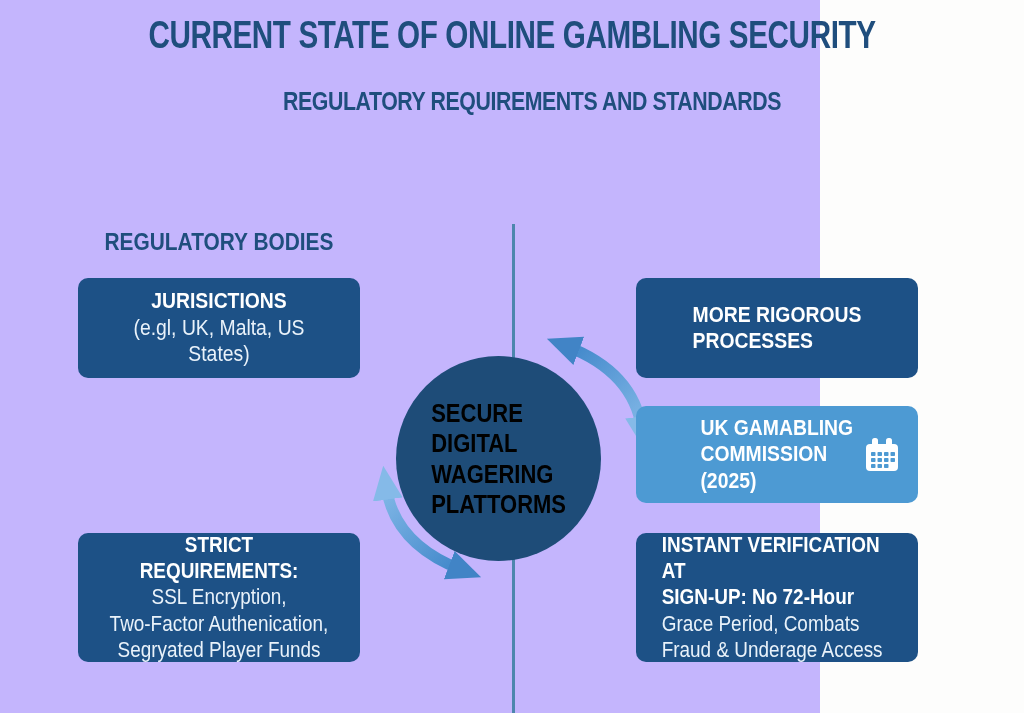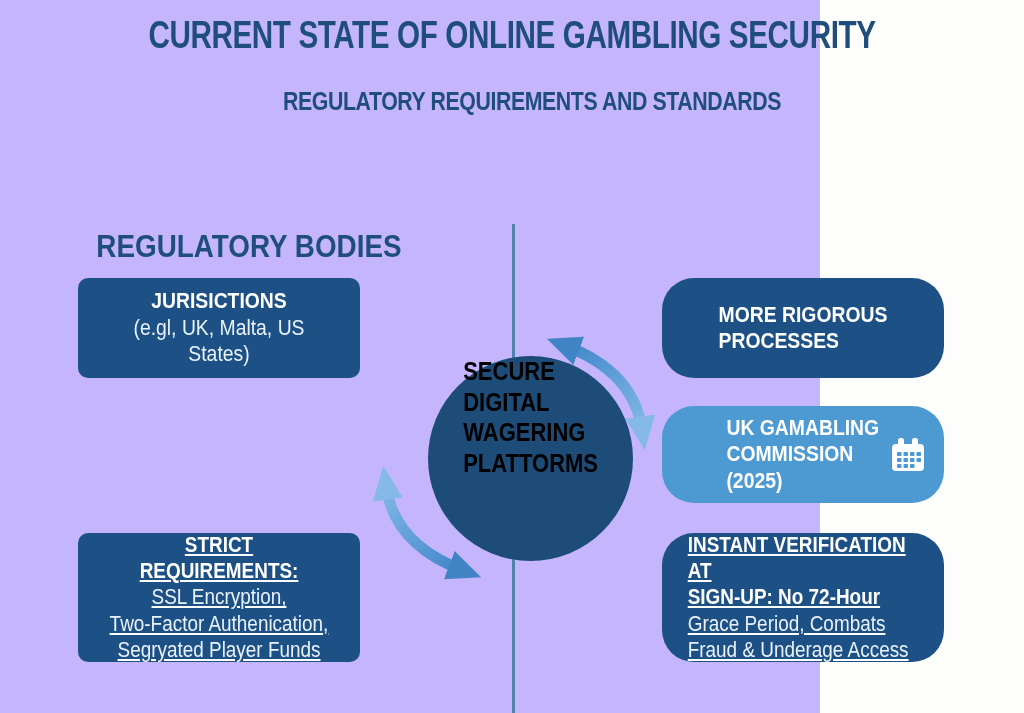--- a/index.html
+++ b/index.html
@@ -15,44 +15,44 @@
   body{font-family:"Liberation Sans", sans-serif;background:#fdfdfc;}
   .canvas{position:relative;width:820px;height:713px;background:#c4b5fd;}
 
   .condense{display:block;width:100%;text-align:center;transform-origin:center;}
 
   .title-wrap{position:absolute;left:0;top:14px;width:1024px;text-align:center;}
   .title{font-size:38px;font-weight:700;color:var(--heading-text);letter-spacing:-0.5px;transform:scaleX(0.78);white-space:nowrap;}
   .subtitle-wrap{position:absolute;left:0;top:86px;width:1024px;text-align:center;padding-left:40px;}
   .subtitle{font-size:26px;font-weight:700;color:var(--heading-text);letter-spacing:-0.5px;transform:scaleX(0.82);white-space:nowrap;}
 
-  .col-header{position:absolute;top:228px;width:282px;text-align:center;font-size:32px;font-weight:700;color:var(--heading-text);}
+  .col-header{position:absolute;top:228px;width:282px;text-align:center;font-size:24px;font-weight:700;color:var(--heading-text);}
   .col-header .condense{transform:scaleX(0.87);white-space:nowrap;}
   .col-header.left{left:78px;}
   .col-header.right{left:662px;}
 
   .box{position:absolute;width:282px;border-radius:10px;display:flex;align-items:center;justify-content:center;color:var(--box-text);padding:6px 10px;}
   .box.dark{background:var(--dark-box);}
   .box.light{background:var(--light-box);}
-  .lcol{left:78px;text-align:center;} .rcol{left:662px;border-radius:32px;}
+  .lcol{left:78px;text-align:center;} .rcol{left:636px;}
   .row1{top:278px;height:100px;}
   .row2{top:406px;height:97px;}
-  .row3{top:533px;height:129px;text-decoration:underline;}
+  .row3{top:533px;height:129px;}
 
   .btext{line-height:1.2;transform:scaleX(0.88);}
   .btext .b{display:block;font-size:22px;font-weight:700;}
   .btext .r{display:block;font-size:22px;font-weight:400;color:#e9f2fa;}
   .row3 .btext{line-height:1.22;}
   .row3 .btext .b,.row3 .btext .r{font-size:21.5px;}
 
   .badge{position:absolute;right:16px;top:50%;transform:translateY(-50%);width:40px;height:40px;}
 
   .divider{position:absolute;left:512px;top:224px;width:2.5px;height:489px;background:var(--divider);}
 
-  .circle{position:absolute;left:428px;top:356px;width:205px;height:205px;border-radius:50%;background:var(--circle);display:flex;align-items:flex-start;justify-content:center;}
+  .circle{position:absolute;left:396px;top:356px;width:205px;height:205px;border-radius:50%;background:var(--circle);display:flex;align-items:center;justify-content:center;}
   .circle .btext .b{font-size:25px;line-height:1.22;}
 
   .arrows{position:absolute;left:0;top:0;width:1024px;height:713px;pointer-events:none;}
 </style>
 </head>
 <body>
 
 <div class="canvas">
 
   <div class="title-wrap">

